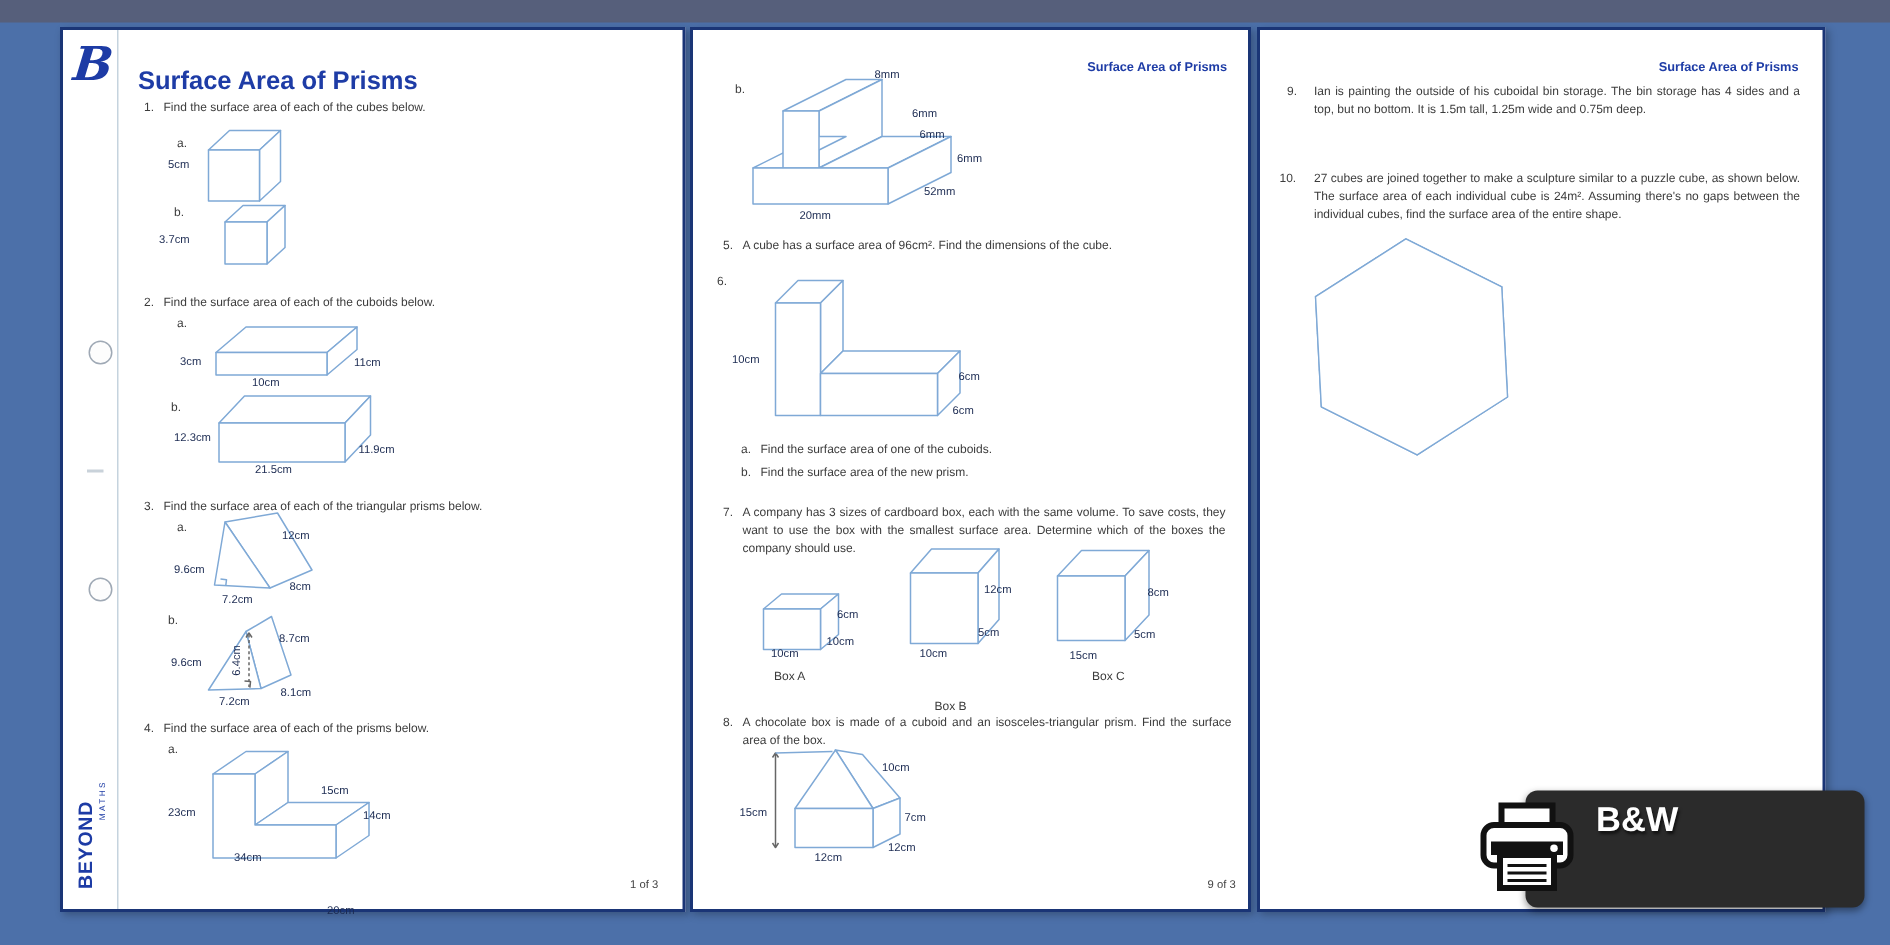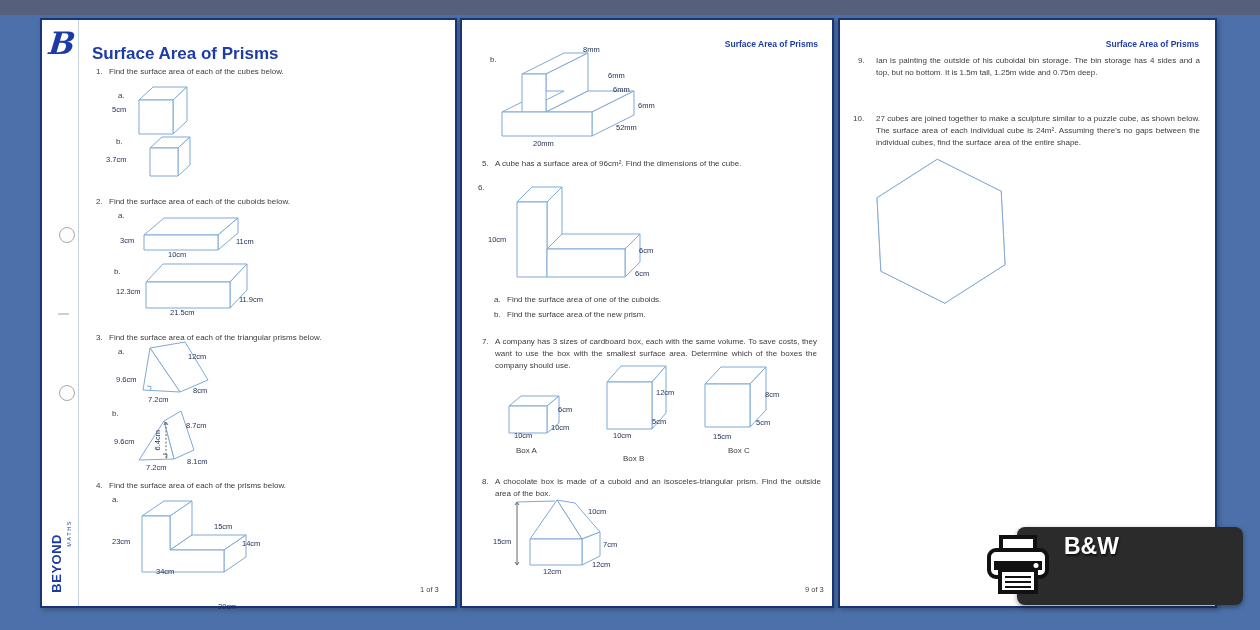--- a/index.html
+++ b/index.html
@@ -199,34 +199,34 @@
     <span class="dim" style="left:52px;top:412px;">10cm</span>
     <span class="sub" style="left:54px;top:427px;">Box A</span>
     <svg class="diag" style="left:142px;top:342px;" width="64" height="70" viewBox="0 0 64 70">
       <polygon points="3,20 17,4 62,4 48,20"></polygon>
         <polygon points="48,20 62,4 62,51 48,67"></polygon>
         <polygon points="3,20 48,20 48,67 3,67"></polygon>
     </svg>
     <span class="dim" style="left:194px;top:369px;">12cm</span>
     <span class="dim" style="left:190px;top:398px;">5cm</span>
     <span class="dim" style="left:151px;top:412px;">10cm</span>
-    <span class="sub" style="left:161px;top:435px;">Box B</span>
+    <span class="sub" style="left:161px;top:447px;">Box B</span>
     <svg class="diag" style="left:240px;top:345px;" width="66" height="64" viewBox="0 0 66 64">
       <polygon points="3,19 19,2 64,2 48,19"></polygon>
         <polygon points="48,19 64,2 64,45 48,62"></polygon>
         <polygon points="3,19 48,19 48,62 3,62"></polygon>
     </svg>
     <span class="dim" style="left:303px;top:371px;">8cm</span>
     <span class="dim" style="left:294px;top:399px;">5cm</span>
     <span class="dim" style="left:251px;top:413px;">15cm</span>
     <span class="sub" style="left:266px;top:427px;">Box C</span>
 
     <div class="q" style="left:20px;top:456px;width:340px;">
       <span class="qn">8.</span>
-      <span class="qt jt" style="width:326px;">A chocolate box is made of a cuboid and an isosceles-triangular prism. Find the outside area of the box.</span>
+      <span class="qt jt" style="width:326px;">A chocolate box is made of a cuboid and an isosceles-triangular prism. Find the surface area of the box.</span>
     </div>
     <svg class="diag" style="left:38px;top:474px;" width="112" height="92" viewBox="0 0 112 92">
       <line class="dark" x1="17" y1="8" x2="17" y2="71"></line>
       <path class="nofill dark" d="M15 11 l2 -3 l2 3"></path>
         <path class="nofill dark" d="M15 68 l2 3 l2 -3"></path>
       <line x1="17" y1="8" x2="55" y2="7" stroke-width="0.6"></line>
       <polygon points="57,6 75,9 100,38 82,45"></polygon>
         <polygon points="82,45 100,38 100,62 82,71"></polygon>
       <polygon points="30,45 57,6 82,45"></polygon>
         <polygon points="30,45 82,45 82,71 30,71"></polygon>

